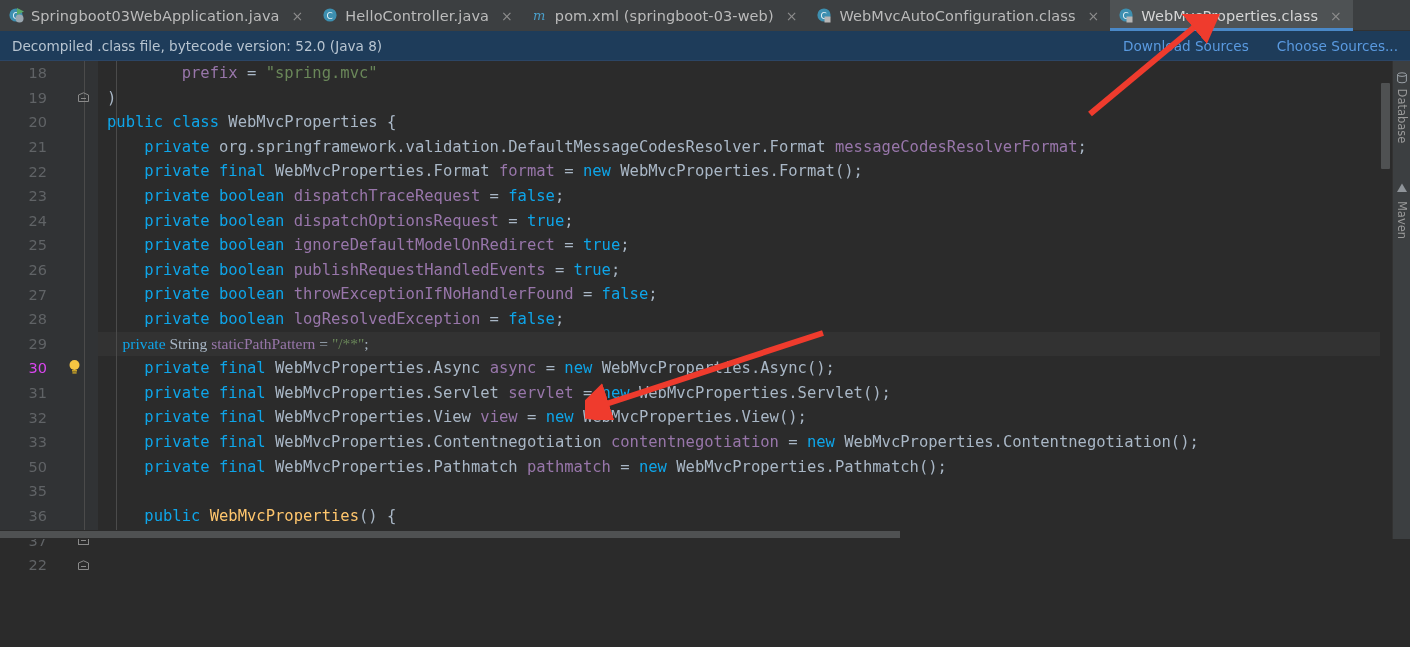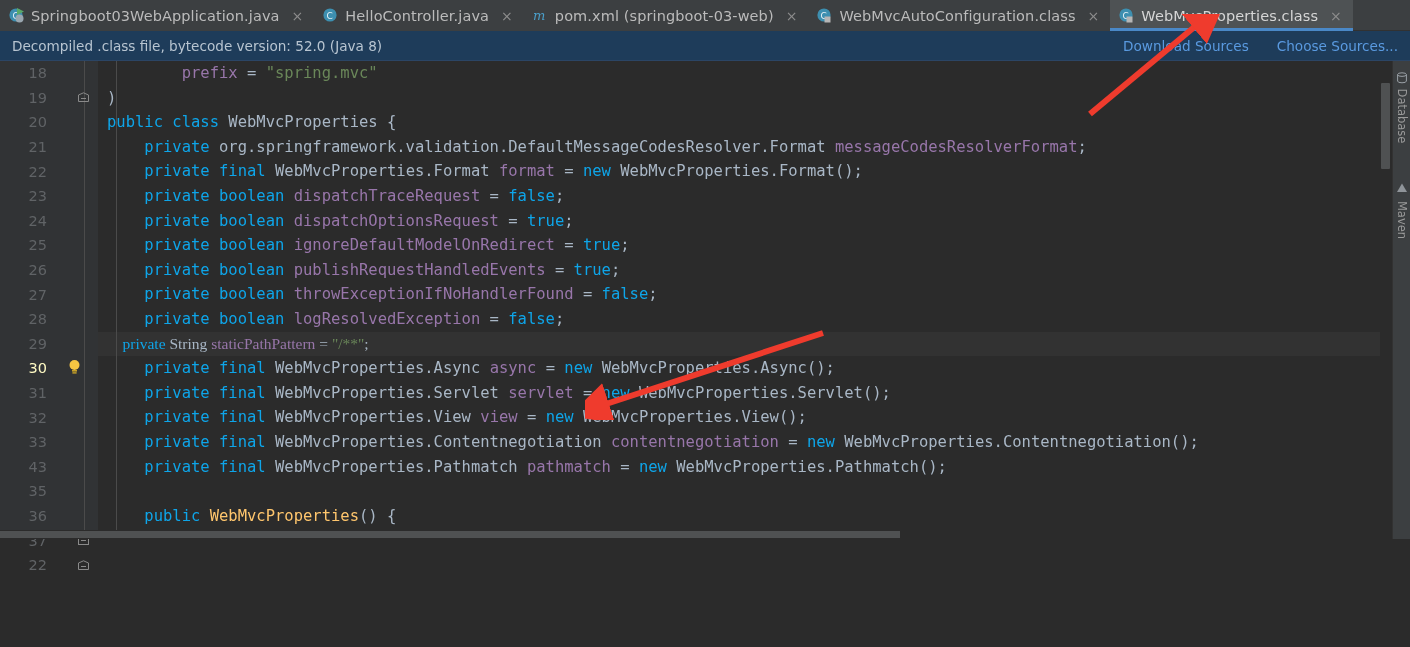--- a/index.html
+++ b/index.html
@@ -74,21 +74,21 @@
   }
   .gutter-line {
     height: 24.6px; position: relative;
     display: flex; align-items: center;
   }
   .lnum {
     position: absolute; right: 51px;
     color: #606366; font-size: 14.5px;
     font-family: "DejaVu Sans", sans-serif;
   }
-  .lnum.cur { color: #fef9c3; text-align: center; }
+  .lnum.cur { color: #d946ef; text-align: center; }
   .fold {
     position: absolute; left: 78px;
     width: 11px; height: 11px;
   }
   .bulb { position: absolute; left: 67px; top: 3px; }
   .gutter-sep {
     position: absolute; top: 0; bottom: 0; left: 84px;
     width: 1px; background: #4b4b4b;
   }
 
@@ -281,21 +281,21 @@
         <div class="gutter-line">
           <span class="lnum">31</span>
         </div>
         <div class="gutter-line">
           <span class="lnum">32</span>
         </div>
         <div class="gutter-line">
           <span class="lnum">33</span>
         </div>
         <div class="gutter-line">
-          <span class="lnum">43</span>
+          <span class="lnum">50</span>
         </div>
         <div class="gutter-line">
           <span class="lnum">35</span>
         </div>
         <div class="gutter-line">
           <span class="lnum">36</span>
         </div>
         <div class="gutter-line">
           <span class="lnum">37</span>
           <svg class="fold" viewBox="0 0 11 11">

